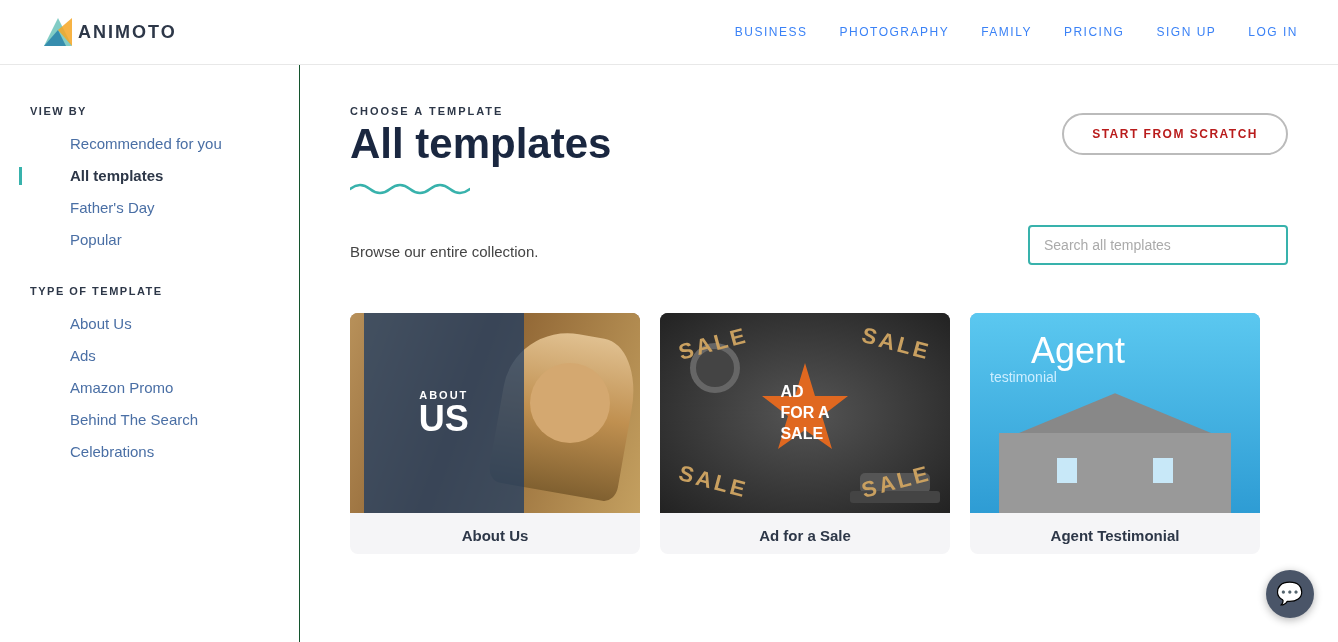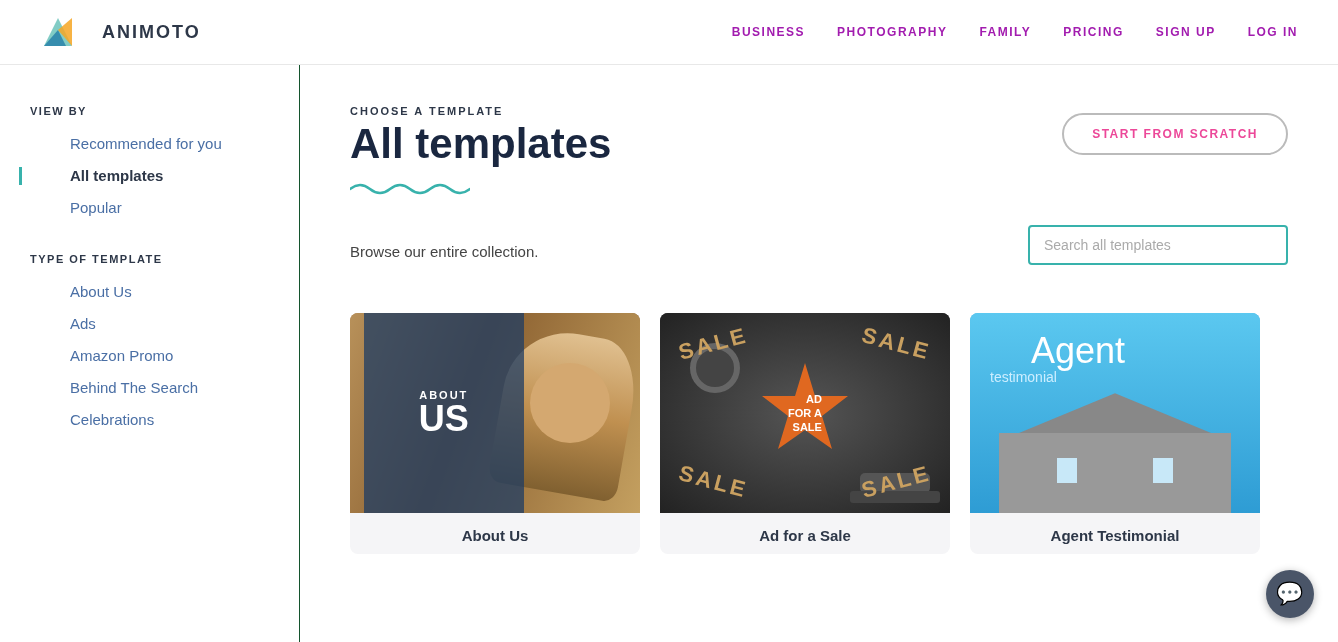--- a/index.html
+++ b/index.html
@@ -11,42 +11,42 @@
       align-items: center;
       justify-content: space-between;
       padding: 0 40px;
       height: 65px;
       border-bottom: 1px solid #e8e8e8;
       background: #fff;
     }
     .logo-area {
       display: flex;
       align-items: center;
-      gap: 26px;
+      gap: 2px;
     }
     .logo-icon {
       width: 36px;
       height: 36px;
     }
     .logo-text {
       font-size: 18px;
       font-weight: 700;
       letter-spacing: 2px;
       color: #2d3748;
     }
     .nav {
       display: flex;
       align-items: center;
       gap: 32px;
     }
     .nav-item {
       font-size: 12px;
-      font-weight: 700;
+      font-weight: 400;
       letter-spacing: 1.5px;
-      color: #a21caf;
+      color: #3b82f6;
       text-transform: uppercase;
       cursor: pointer;
       text-decoration: none;
     }
 
     
     .main-layout {
       display: flex;
       min-height: 577px;
     }
@@ -116,21 +116,21 @@
       line-height: 1.1;
     }
     .start-scratch-btn {
       border: 2px solid #bbb;
       border-radius: 30px;
       padding: 12px 28px;
       font-size: 12px;
       font-weight: 700;
       letter-spacing: 1.5px;
       text-transform: uppercase;
-      color: #ec4899;
+      color: #b91c1c;
       background: #fff;
       cursor: pointer;
       white-space: nowrap;
       margin-top: 8px;
     }
     .wave-decoration {
       color: #38b2ac;
       font-size: 24px;
       letter-spacing: 2px;
       margin: 10px 0 20px 0;
@@ -293,20 +293,23 @@
   <aside class="sidebar">
     <div class="sidebar-section-title">VIEW BY</div>
     <ul class="sidebar-nav">
       <li>
         <a>Recommended for you</a>
       </li>
       <li class="active">
         <a>All templates</a>
       </li>
       <li>
+        <a>Father's Day</a>
+      </li>
+      <li>
         <a>Popular</a>
       </li>
     </ul>
 
     <div class="sidebar-section-title">TYPE OF TEMPLATE</div>
     <ul class="sidebar-nav">
       <li>
         <a>About Us</a>
       </li>
       <li>
@@ -376,21 +379,21 @@
 
             <span class="sale-text-tl">SALE</span>
             <span class="sale-text-tr">SALE</span>
             <span class="sale-text-bl">SALE</span>
             <span class="sale-text-br">SALE</span>
 
             <div style="position:relative;z-index:3;width:110px;height:110px;display:flex;align-items:center;justify-content:center;">
               <svg width="110" height="110" viewBox="0 0 110 110">
                 <polygon points="55,5 65,38 98,38 72,58 82,91 55,72 28,91 38,58 12,38 45,38" fill="#e06820"></polygon>
               </svg>
-              <div style="position:absolute;text-align:right;font-size:11px;font-weight:900;color:#fff;text-transform:uppercase;line-height:1.3;">AD<br>FOR A<br>SALE</div>
+              <div style="position:absolute;text-align:left;font-size:16px;font-weight:900;color:#fff;text-transform:uppercase;line-height:1.3;">AD<br>FOR A<br>SALE</div>
             </div>
           </div>
         </div>
         <div class="card-label">Ad for a Sale</div>
       </div>
 
       <div class="template-card">
         <div class="card-image">
           <div class="agent-card-img">
 

